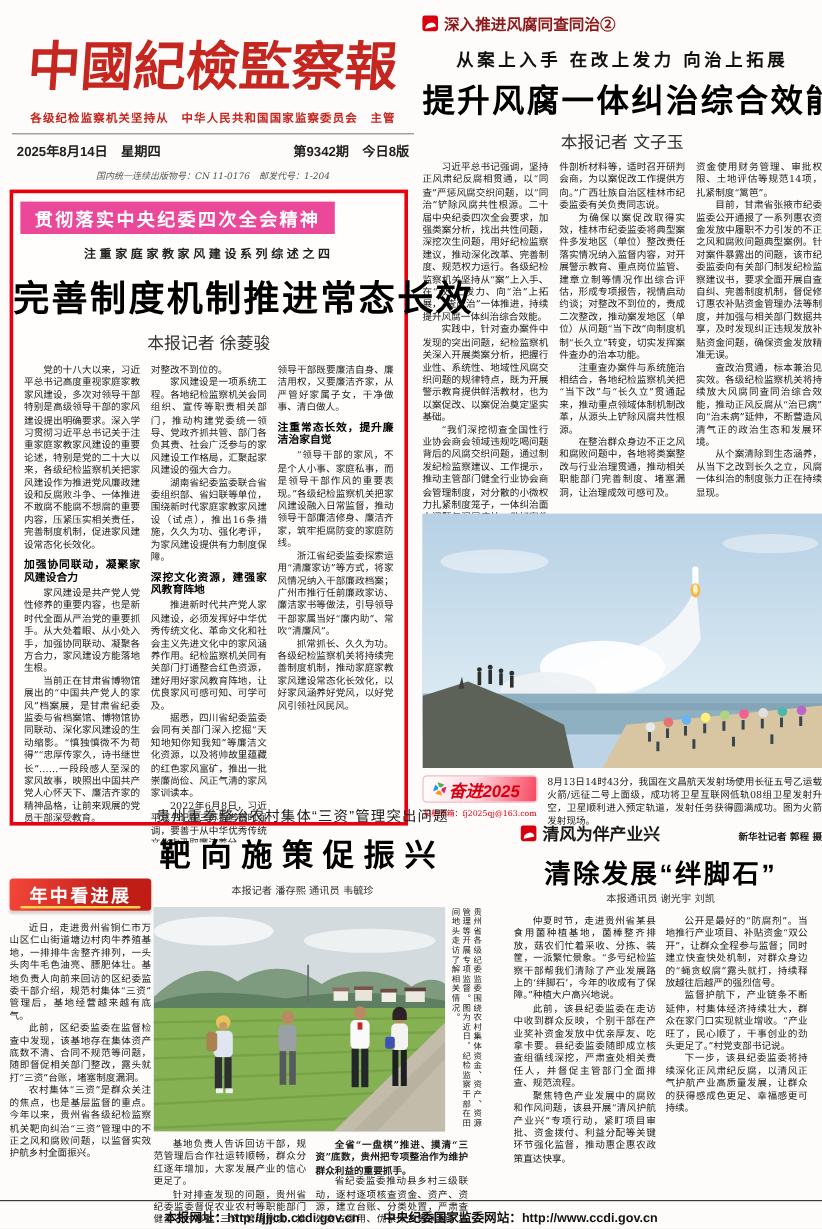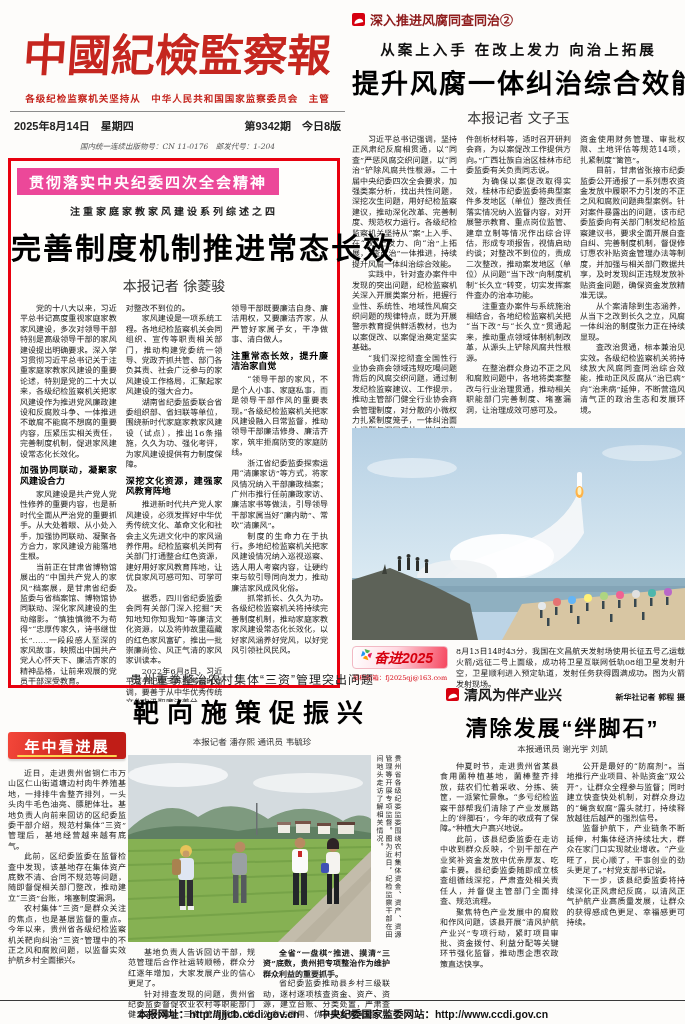--- a/index.html
+++ b/index.html
@@ -48,21 +48,21 @@
   .feature-box .kicker{margin-top:42px;text-align:center;font-size:10px;letter-spacing:3px;
         color:#222;font-family:"Liberation Sans",sans-serif;font-weight:bold;}
   .feature-box .headline{font-size:30px;letter-spacing:2px;margin-top:6px;}
   .feature-box .byline{margin-top:7px;}
   .feature-box .cols{gap:9px;margin:9px 9px 0;height:398px;}
   
   .rocket-photo{position:absolute;left:352px;top:428px;width:333px;height:212px;overflow:hidden;
         background:#bcd4e6;}
   .caption-row{position:absolute;left:352px;top:646px;width:333px;display:flex;gap:8px;}
   .badge{width:96px;flex:0 0 96px;}
-  .badge-box{height:23px;border-radius:4px;display:flex;gap:0;padding:0 6px;
+  .badge-box{height:23px;border-radius:4px;display:flex;align-items:center;gap:0;padding:0 6px;
         background:linear-gradient(100deg,#ffffff 0%,#ffd9e2 45%,#f6475f 100%);
         border:1px solid #f2b9c4;box-sizing:border-box;}
   .badge-title{font-size:14px;font-weight:800;font-style:italic;color:#d6000f;
         font-family:"Liberation Sans",sans-serif;white-space:nowrap;}
   .badge-contact{margin-top:3px;font-size:6.5px;color:#d6000f;text-align:center;white-space:nowrap;}
   .caption{flex:1;font-size:8px;line-height:11px;text-align:justify;color:#222;}
   .credit{text-align:right;font-weight:bold;font-size:8px;margin-top:1px;}
   
   .midyear{position:absolute;left:8px;top:732px;width:118px;}
   .my-banner{height:27px;border-radius:3px;display:flex;align-items:center;justify-content:center;
@@ -77,21 +77,21 @@
   .guizhou .kicker{text-align:center;font-size:12px;letter-spacing:1px;color:#222;
         font-family:"Liberation Sans",sans-serif;}
   .guizhou .headline{font-size:26px;letter-spacing:8px;margin-top:5px;}
   .guizhou .byline{margin-top:6px;font-size:8.5px;}
   .gz-photo-wrap{display:flex;margin:8px 0 0 62px;gap:3px;}
   .gz-photo{width:243px;height:187px;overflow:hidden;background:#cfd8dc;flex:0 0 243px;}
   .v-caption{writing-mode:vertical-rl;text-orientation:upright;font-size:7px;line-height:9px;
         letter-spacing:1px;color:#222;height:187px;}
   .gz-cols{display:flex;gap:8px;margin:6px 0 0 62px;width:262px;height:70px;overflow:hidden;}
   
-  .industry{position:absolute;left:440px;top:684px;width:245px;}
+  .industry{position:absolute;left:428px;top:684px;width:245px;}
   .industry .kicker-row{font-size:14px;font-weight:800;color:#1a1a1a;margin-left:6px;}
   .industry .headline{font-size:22px;letter-spacing:2px;margin-top:6px;}
   .industry .byline{margin-top:0;font-size:8.5px;}
   .industry .cols{gap:8px;margin-top:8px;height:250px;}
   
   .footer{position:absolute;left:0;top:1000px;width:685px;}
   .footer-rule{border-top:1.5px solid #3a3a3a;width:100%;}
   .footer-line{margin-top:5px;display:flex;justify-content:center;gap:20px;font-size:10.5px;
         font-weight:700;color:#111;font-family:"Liberation Sans",sans-serif;}
 </style>
@@ -127,22 +127,22 @@
         </div>
       <div class="col">
           <p class="para cont">件剖析材料等，适时召开研判会商，为以案促改工作提供方向。”广西壮族自治区桂林市纪委监委有关负责同志说。</p>
           <p class="para">为确保以案促改取得实效，桂林市纪委监委将典型案件多发地区（单位）整改责任落实情况纳入监督内容，对开展警示教育、重点岗位监管、建章立制等情况作出综合评估，形成专项报告，视情启动约谈；对整改不到位的，责成二次整改，推动案发地区（单位）从问题“当下改”向制度机制“长久立”转变，切实发挥案件查办的治本功能。</p>
           <p class="para">注重查办案件与系统施治相结合，各地纪检监察机关把“当下改”与“长久立”贯通起来，推动重点领域体制机制改革，从源头上铲除风腐共性根源。</p>
           <p class="para">在整治群众身边不正之风和腐败问题中，各地将类案整改与行业治理贯通，推动相关职能部门完善制度、堵塞漏洞，让治理成效可感可及。</p>
         </div>
       <div class="col">
           <p class="para cont">资金使用财务管理、审批权限、土地评估等规范14项，扎紧制度“篱笆”。</p>
           <p class="para">目前，甘肃省张掖市纪委监委公开通报了一系列惠农资金发放中履职不力引发的不正之风和腐败问题典型案例。针对案件暴露出的问题，该市纪委监委向有关部门制发纪检监察建议书，要求全面开展自查自纠、完善制度机制，督促修订惠农补贴资金管理办法等制度，并加强与相关部门数据共享，及时发现纠正违规发放补贴资金问题，确保资金发放精准无误。</p>
+          <p class="para">查改治贯通，标本兼治见实效。各级纪检监察机关将持续放大风腐同查同治综合效能，推动正风反腐从“治已病”向“治未病”延伸，不断营造风清气正的政治生态和发展环境。</p>
           <p class="para">从个案清除到生态涵养，从当下之改到长久之立，风腐一体纠治的制度张力正在持续显现。</p>
-          <p class="para">查改治贯通，标本兼治见实效。各级纪检监察机关将持续放大风腐同查同治综合效能，推动正风反腐从“治已病”向“治未病”延伸，不断营造风清气正的政治生态和发展环境。</p>
         </div>
     </div>
   </section>
 
   <figure class="rocket-photo" style="margin:0;">
     <svg width="333" height="212" viewBox="0 0 333 212">
       <defs>
         <linearGradient id="sky" x1="0" y1="0" x2="0" y2="1">
           <stop offset="0" stop-color="#b6d0e4"></stop>
             <stop offset="1" stop-color="#dcebf3"></stop>
@@ -247,31 +247,30 @@
           <p class="subhead">深挖文化资源，建强家风教育阵地</p>
           <p class="para">推进新时代共产党人家风建设，必须发挥好中华优秀传统文化、革命文化和社会主义先进文化中的家风涵养作用。纪检监察机关同有关部门打通整合红色资源，建好用好家风教育阵地，让优良家风可感可知、可学可及。</p>
           <p class="para">据悉，四川省纪委监委会同有关部门深入挖掘“天知地知你知我知”等廉洁文化资源，以及将帅故里蕴藏的红色家风富矿，推出一批崇廉尚俭、风正气清的家风家训读本。</p>
           <p class="para">2022年6月8日，习近平总书记在三苏祠考察时强调，要善于从中华优秀传统文化中汲取廉洁养分。</p>
         </div>
       <div class="col">
           <p class="para cont">领导干部既要廉洁自身、廉洁用权，又要廉洁齐家，从严管好家属子女，干净做事、清白做人。</p>
           <p class="subhead">注重常态长效，提升廉洁治家自觉</p>
           <p class="para">“领导干部的家风，不是个人小事、家庭私事，而是领导干部作风的重要表现。”各级纪检监察机关把家风建设融入日常监督，推动领导干部廉洁修身、廉洁齐家，筑牢拒腐防变的家庭防线。</p>
           <p class="para">浙江省纪委监委探索运用“清廉家访”等方式，将家风情况纳入干部廉政档案；广州市推行任前廉政家访、廉洁家书等做法，引导领导干部家属当好“廉内助”、常吹“清廉风”。</p>
-          <p class="para">制度的生命力在于执行。多地纪检监察机关把家风建设情况纳入巡视巡察、选人用人考察内容，让硬约束与软引导同向发力，推动廉洁家风成风化俗。</p>
           <p class="para">抓常抓长、久久为功。各级纪检监察机关将持续完善制度机制，推动家庭家教家风建设常态化长效化，以好家风涵养好党风，以好党风引领社风民风。</p>
         </div>
     </div>
   </section>
 
   <aside class="midyear">
     <div class="my-banner">年中看进展</div>
     <div class="my-blocks">
         <p class="para">近日，走进贵州省铜仁市万山区仁山街道塘边村肉牛养殖基地，一排排牛舍整齐排列，一头头肉牛毛色油亮、膘肥体壮。基地负责人向前来回访的区纪委监委干部介绍，规范村集体“三资”管理后，基地经营越来越有底气。</p>
-        <p class="para">此前，区纪委监委在监督检查中发现，该基地存在集体资产底数不清、合同不规范等问题，随即督促相关部门整改，推动建立“三资”台账，堵塞制度漏洞。</p>
+        <p class="para">此前，区纪委监委在监督检查中发现，该基地存在集体资产底数不清、合同不规范等问题，随即督促相关部门整改，露头就打“三资”台账，堵塞制度漏洞。</p>
         <p class="para">农村集体“三资”是群众关注的焦点，也是基层监督的重点。今年以来，贵州省各级纪检监察机关靶向纠治“三资”管理中的不正之风和腐败问题，以监督实效护航乡村全面振兴。</p>
       </div>
   </aside>
 
   <section class="guizhou">
     <div class="kicker">贵州重拳整治农村集体“三资”管理突出问题</div>
     <h1 class="headline" style="margin:5px 0 0;">靶向施策促振兴</h1>
     <div class="byline">本报记者 潘存熙 通讯员 韦毓珍</div>
     <div class="gz-photo-wrap">
       <figure class="gz-photo" style="margin:0;">

